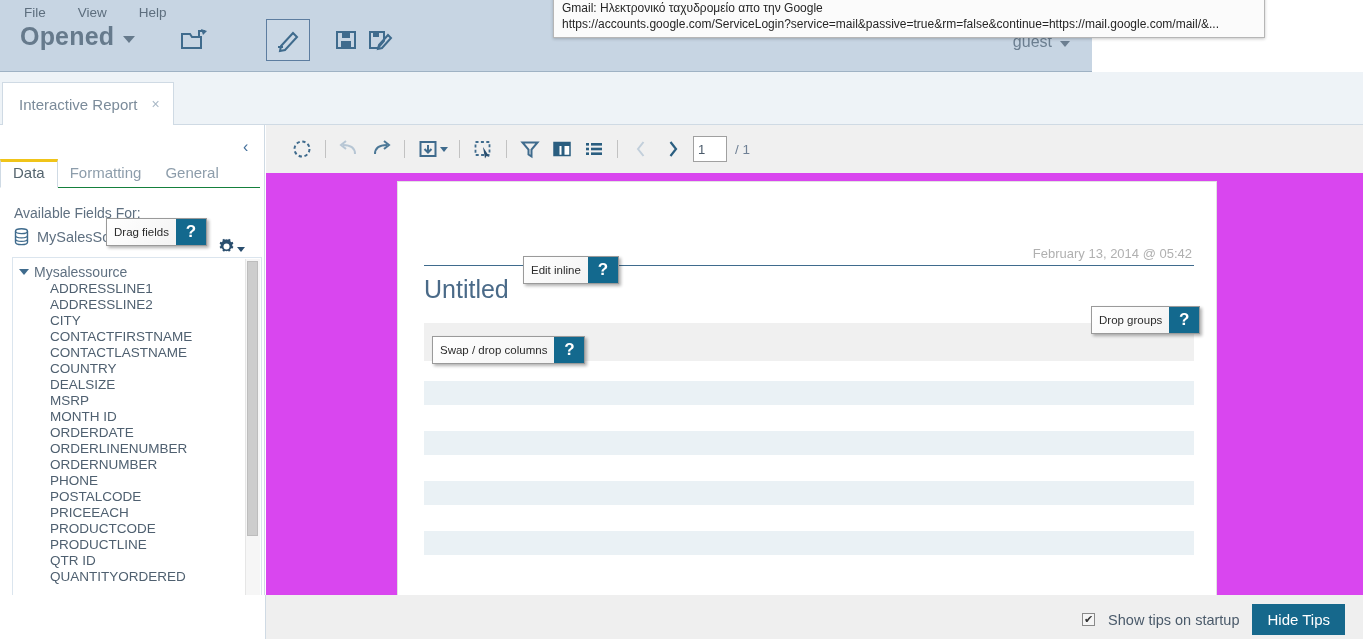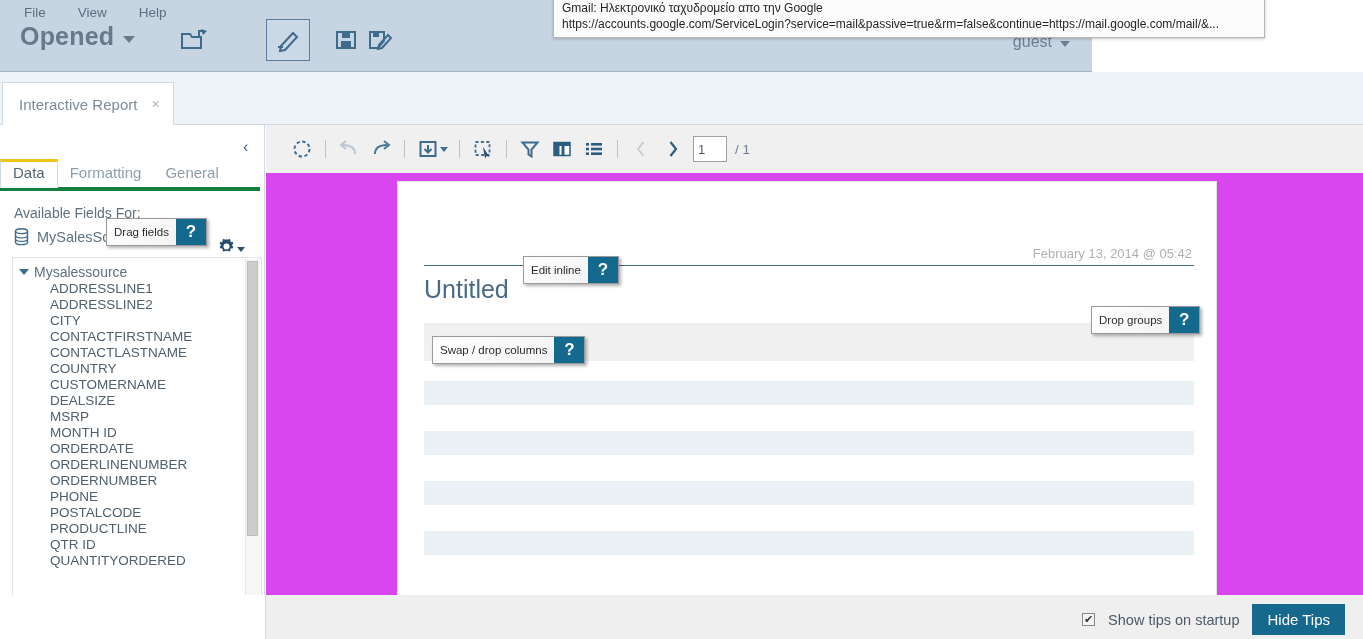--- a/index.html
+++ b/index.html
@@ -141,21 +141,21 @@
     background: #ffffff;
     border-right: 1px solid #cfdae4;
     box-sizing: border-box;
   }
   #panel-tabs {
     position: absolute;
     left: 0; top: 30px;
     width: 260px; height: 32px;
     display: flex;
     align-items: flex-end;
-    border-bottom: 4px solid #15803d;
+    border-bottom: 1px solid #15803d;
   }
   .panel-tab {
     font-size: 15px;
     color: #8d9dab;
     padding: 4px 12px 6px 12px;
     cursor: pointer;
     box-sizing: border-box;
   }
   .panel-tab.active {
     color: #55656f;
@@ -555,29 +555,30 @@
       <div id="root-node">
         <span class="tri-down"></span>
         <span>Mysalessource</span>
       </div>
       <div class="field-item">ADDRESSLINE1</div>
       <div class="field-item">ADDRESSLINE2</div>
       <div class="field-item">CITY</div>
       <div class="field-item">CONTACTFIRSTNAME</div>
       <div class="field-item">CONTACTLASTNAME</div>
       <div class="field-item">COUNTRY</div>
-      <div class="field-item">CUSTOMERNAME</div>
       <div class="field-item">DEALSIZE</div>
       <div class="field-item">MSRP</div>
       <div class="field-item">MONTH ID</div>
       <div class="field-item">ORDERDATE</div>
       <div class="field-item">ORDERLINENUMBER</div>
       <div class="field-item">ORDERNUMBER</div>
       <div class="field-item">PHONE</div>
       <div class="field-item">POSTALCODE</div>
+      <div class="field-item">PRICEEACH</div>
+      <div class="field-item">PRODUCTCODE</div>
       <div class="field-item">PRODUCTLINE</div>
       <div class="field-item">QTR ID</div>
       <div class="field-item">QUANTITYORDERED</div>
 
     </div>
     <div id="fields-scrollbar">
       <div id="fields-thumb"></div>
     </div>
   </div>
 

